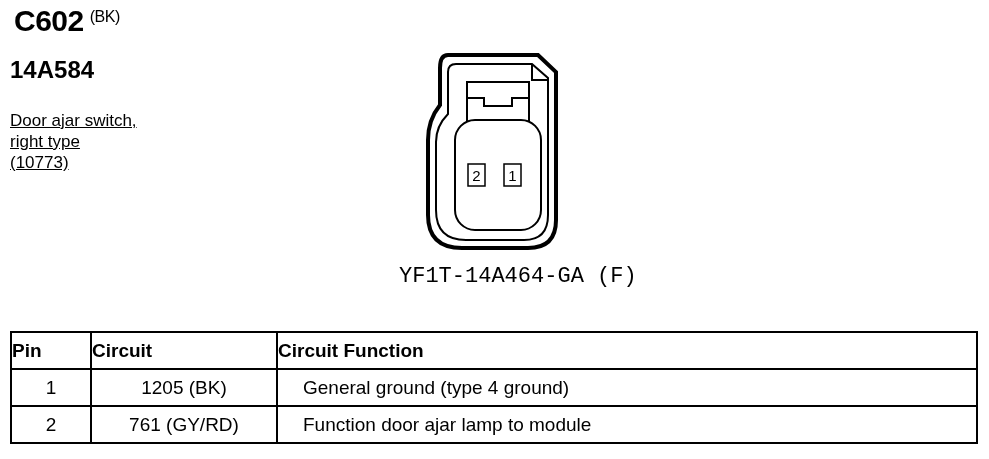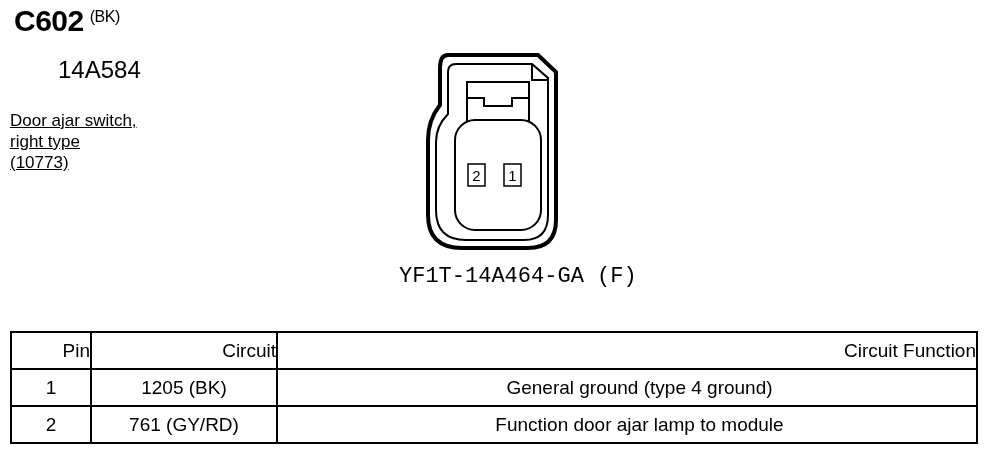--- a/index.html
+++ b/index.html
@@ -1,27 +1,27 @@
 <!DOCTYPE html>
 <html><head>
 <meta charset="utf-8">
 <style>
   html, body { margin:0; padding:0; background:#fff; }
   body { width:989px; height:459px; position:relative; overflow:hidden; font-family:"Liberation Sans", sans-serif; color:#000; }
   .title { position:absolute; left:14px; top:4px; font-weight:bold; font-size:30px; letter-spacing:-0.5px; }
   .title .color { font-weight:normal; font-size:16px; vertical-align:top; position:relative; top:4px; margin-left:6px; }
-  .partno { position:absolute; left:10px; top:56px; font-weight:normal; font-size:24px;margin-left:48px; }
+  .partno { position:absolute; left:10px; top:56px; font-weight:bold; font-size:24px; }
   .desc { position:absolute; left:10px; top:110px; font-size:17px; line-height:21px;text-decoration:underline; }
   .conn { position:absolute; left:420px; top:50px; }
   .connlabel { position:absolute; left:399px; top:264px; font-size:22px;font-family:Liberation Mono, monospace; }
   table { position:absolute; left:10px; top:331px; width:968px; border-collapse:collapse; font-size:19px; }
   td, th { border:2px solid #000; height:35px; padding:0; }
-  th { font-weight:normal; text-align:right; }
+  th { font-weight:bold; text-align:left; }
   td.c { text-align:center; }
-  td.l { text-align:center; padding-left:25px;margin-top:45px; }
+  td.l { text-align:left; padding-left:25px;margin-top:45px; }
 </style>
 </head>
 <body>
 
 <div class="title"><span>C602</span><span class="color">(BK)</span></div>
 <div class="partno">14A584</div>
 <div class="desc">
   <div>Door ajar switch,</div>
   <div>right type</div>
   <div>(10773)</div>

